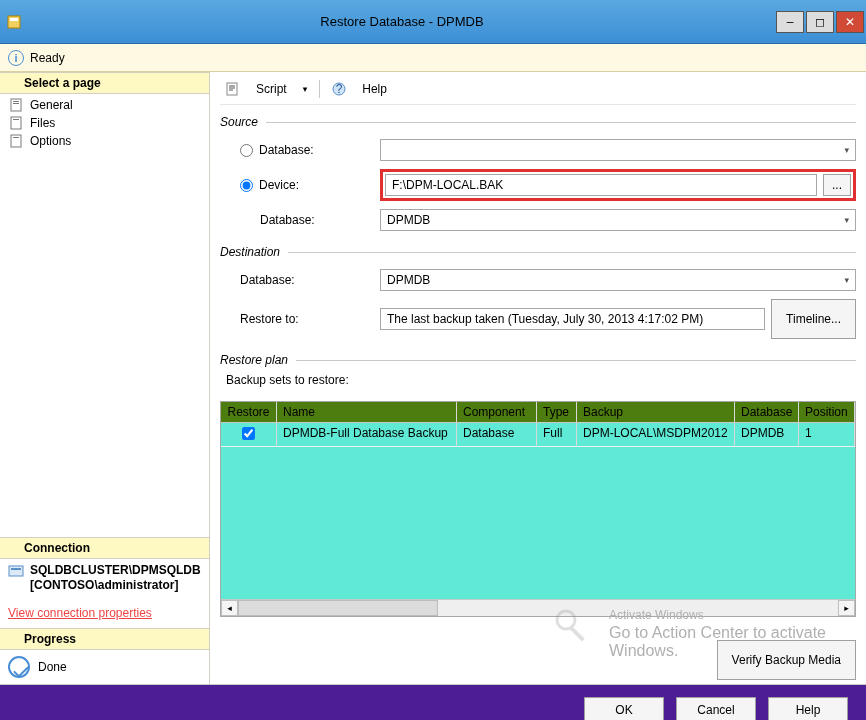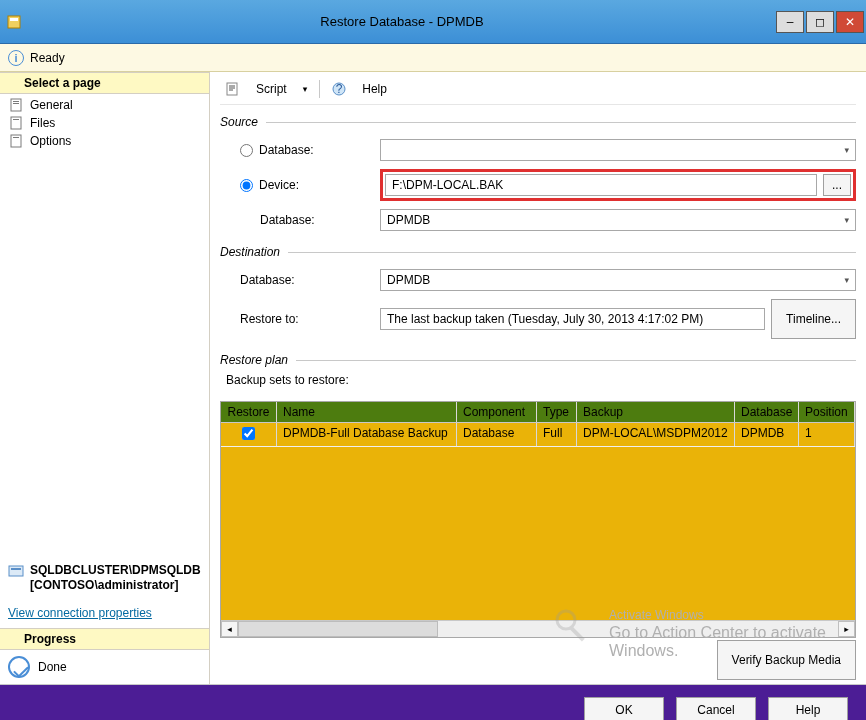--- a/index.html
+++ b/index.html
@@ -18,21 +18,21 @@
 .main { display:flex; height: calc(720px - 30px - 28px - 50px); }
 .sidebar { width: 214px; background:#fff; border-right:1px solid #d4cfc3; display:flex; flex-direction:column; }
 .panel-head { background:#fef9c3; border-top:1px solid #d4cfc3; border-bottom:1px solid #d4cfc3; padding:3px 24px; font-weight:bold; }
 .nav-items { padding:2px 6px; }
 .nav-item { display:flex; align-items:flex-start; gap:6px; padding:2px 4px; cursor:pointer; }
 .nav-item svg { flex-shrink:0; }
 .sidebar-flex { flex:1; }
 .conn-block { padding:4px 8px; }
 .conn-block .svr { display:flex; gap:6px; align-items:flex-start; }
 .conn-block .svr span { line-height:1.3;font-weight:bold; }
-.link { color:#0369a1; text-decoration:underline; cursor:pointer; display:block; padding:8px; }
+.link { color:#ef4444; text-decoration:underline; cursor:pointer; display:block; padding:8px; }
 .progress-row { display:flex; align-items:center; gap:8px; padding:6px 8px; }
 .progress-row .circle { width:22px; height:22px; border:2px solid #4a8ed6; border-radius:50%; position:relative; }
 .progress-row .circle::after { content:""; position:absolute; left:4px; top:8px; width:12px; height:6px; border-left:2px solid #4a8ed6; border-bottom:2px solid #4a8ed6; transform:rotate(-45deg); }
 
 .content { flex:1; padding:6px 10px 4px 10px; display:flex; flex-direction:column; }
 .toolbar { display:flex; align-items:center; gap:4px; padding:2px 0 6px 0; border-bottom:1px solid #e6e6e6; }
 .tool-btn { display:flex; align-items:center; gap:16px; padding:2px 6px; cursor:pointer; }
 .dropdown-arrow { font-size:9px; }
 .divider { width:1px; height:18px; background:#c8c8c8; margin:0 2px; }
 
@@ -55,27 +55,27 @@
 .th, .td { padding:3px 6px; border-right:1px solid #d8d8d8; overflow:hidden; white-space:nowrap; }
 .c-restore { width:56px; text-align:center; }
 .c-name { width:180px; }
 .c-comp { width:80px; }
 .c-type { width:40px; }
 .c-server { width:158px; }
 .c-db { width:64px; }
 .c-pos { width:56px; }
 .trow { display:flex; border-bottom:1px solid #f0f0f0; }
 .trow .c-restore input { margin-top:1px; }
-.tbody { flex:1; background:#eab308; }
+.tbody { flex:1; background:#5eead4; }
 .hscroll { height:17px; border-top:1px solid #c8c8c8; display:flex; align-items:stretch; background:#efefef; }
 .hscroll .arrow-btn { width:17px; border:1px solid #bfbfbf; background:#f5f5f5; display:flex; align-items:center; justify-content:center; cursor:pointer; font-size:9px; }
 .hscroll .track { flex:1; position:relative; }
 .hscroll .thumb { position:absolute; left:0; top:0; bottom:0; width:200px; background:#dcdcdc; border:1px solid #bcbcbc; }
 
-.right-actions { display:flex; justify-content:flex-end; margin-top:2px; }
+.right-actions { display:flex; justify-content:flex-end; margin-top:23px; }
 .watermark { position:absolute; right:40px; bottom:60px; color:#b0b0b0; font-size:18px; pointer-events:none; }
 .watermark .sub { font-size:16px; display:block; }
 .key-icon { position:absolute; right:270px; bottom:70px; opacity:.3; }
 
 .footer { height:50px; border-top:1px solid #c8c8c8; display:flex; justify-content:flex-end; align-items:center; gap:12px; padding:0 18px; background:#4c1d95; }
 .footer .btn { width:80px; height:26px; }
 
 input[type=radio] { margin:0; }
 </style>
 </head>
@@ -123,20 +123,21 @@
       </div>
       <div class="nav-item">
         <svg width="14" height="14">
             <rect x="1" y="1" width="10" height="12" fill="#fff" stroke="#7a7a7a"></rect>
             <rect x="3" y="3" width="6" height="1" fill="#7a7a7a"></rect>
           </svg>
         <span>Options</span>
       </div>
     </div>
     <div class="sidebar-flex"></div>
+    <div class="panel-head">Connection</div>
     <div class="conn-block">
       <div class="svr">
         <svg width="16" height="16">
             <rect x="1" y="3" width="14" height="10" fill="#dceaf7" stroke="#5a8fc8"></rect>
             <rect x="3" y="5" width="10" height="2" fill="#5a8fc8"></rect>
           </svg>
         <span>
           <span>SQLDBCLUSTER\DPMSQLDB</span><br>
           <span>[CONTOSO\administrator]</span>
         </span>

